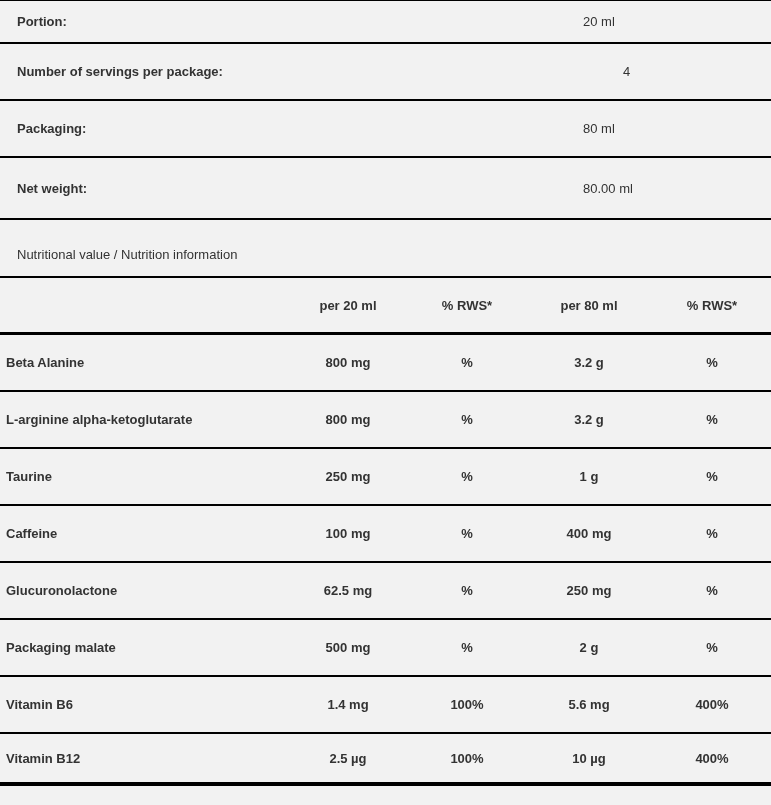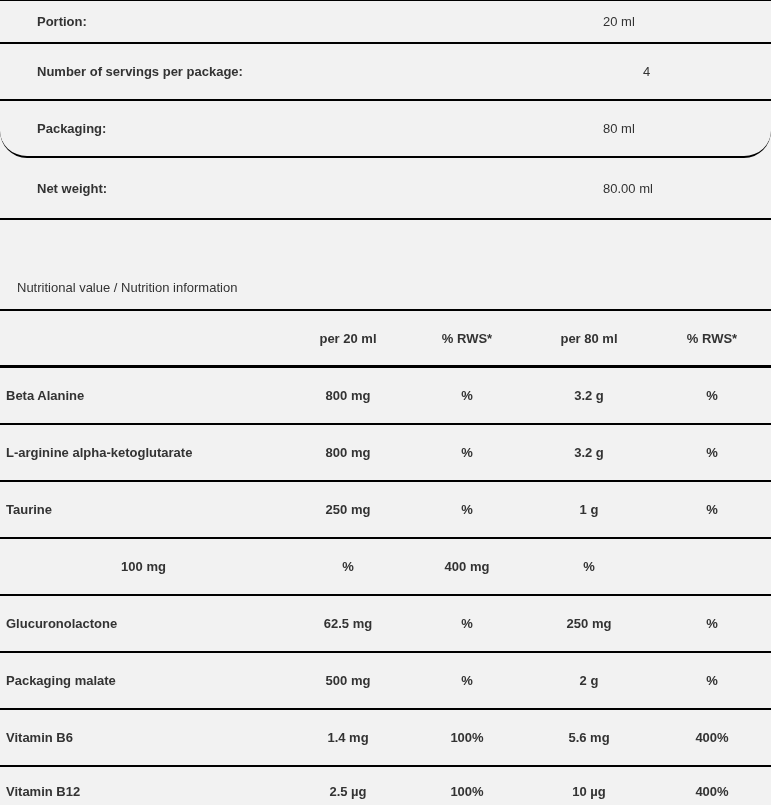--- a/index.html
+++ b/index.html
@@ -20,40 +20,39 @@
     box-sizing: border-box;
     border-top: 1px solid #000;
   }
 
   
   .info-row {
     display: flex;
     align-items: center;
     box-sizing: border-box;
     border-bottom: 2px solid #000;
-    padding-left: 20px;
   }
   .info-row .label {
     font-weight: bold;
     padding-left: 17px;
     width: 583px;        
     box-sizing: border-box;
     flex: 0 0 auto;
   }
   .info-row .value {
     font-weight: normal;
   }
   .row-1 { height: 43px; }   
   .row-2 { height: 57px; gap: 40px; }
-  .row-3 { height: 57px; border-radius: 27px; }
+  .row-3 { height: 57px; }
   .row-4 { height: 62px; }
 
   
   .section-row {
-    height: 91px;
+    height: 58px;
     box-sizing: border-box;
     border-bottom: 2px solid #000;
     display: flex;
     align-items: flex-end;
     padding: 0 0 14px 17px;
     font-weight: normal;
   }
 
   
   .n-grid {
@@ -137,20 +136,21 @@
     <div class="c">%</div>
   </div>
   <div class="n-grid n-row">
     <div class="name">Taurine</div>
     <div class="c">250 mg</div>
     <div class="c">%</div>
     <div class="c">1 g</div>
     <div class="c">%</div>
   </div>
   <div class="n-grid n-row">
+    <div class="name">Caffeine</div>
     <div class="c">100 mg</div>
     <div class="c">%</div>
     <div class="c">400 mg</div>
     <div class="c">%</div>
   </div>
   <div class="n-grid n-row">
     <div class="name">Glucuronolactone</div>
     <div class="c">62.5 mg</div>
     <div class="c">%</div>
     <div class="c">250 mg</div>

